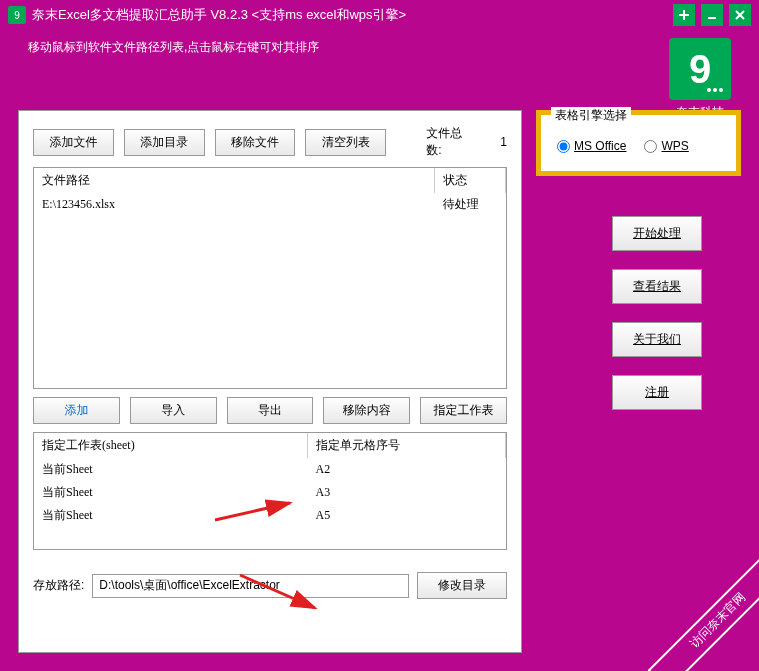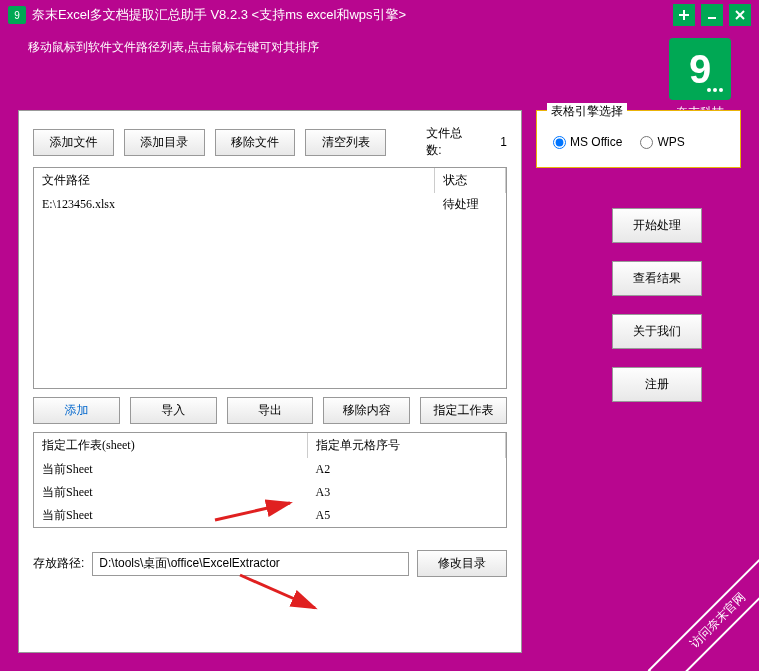--- a/index.html
+++ b/index.html
@@ -26,30 +26,30 @@
     .file-count { margin-left: 30px; }
     .file-count-val { margin-left: 18px; }
     .table-container { border: 1px solid #999; height: 222px; overflow: auto; background: white; }
     table { width: 100%; border-collapse: collapse; font-family: Liberation Serif, serif; }
     th { text-align: left; padding: 4px 8px; font-weight: normal; border-right: 1px solid #ccc; background: white; }
     td { padding: 3px 8px; }
     .col-path { width: 85%; }
     .col-status { width: 15%; }
     .btn-row2 { display: flex; gap: 10px; margin-top: 8px; margin-bottom: 8px; }
     .btn-blue { color: #0066cc; }
-    .table2-container { border: 1px solid #999; height: 96px; overflow: auto; background: white; }
+    .table2-container { border: 1px solid #999; height: 118px; overflow: auto; background: white; }
     .path-row { display: flex; align-items: center; gap: 8px; margin-top: 22px; }
     .path-label { }
     .path-input { flex: 1; padding: 4px 6px; border: 1px solid #999; font-size: 12px; }
-    .fieldset { background: white; border: 1px solid #eab308; padding: 12px 16px 18px; position: relative; }
+    .fieldset { background: white; border: 5px solid #eab308; padding: 12px 16px 18px; position: relative; text-decoration: underline; }
     .fieldset-legend { position: absolute; top: -8px; left: 10px; background: #b8068f; color: white; padding: 0 4px; background: white; color: black; }
     .radio-row { display: flex; gap: 18px; margin-top: 12px; }
     .radio-item { display: flex; align-items: center; gap: 4px; cursor: pointer; }
     .side-btn { width: 90px; padding: 8px 0; background: linear-gradient(#fefefe, #e8e8e8); border: 1px solid #999; text-align: center; cursor: pointer; margin-bottom: 18px; margin-left: 76px; font-size: 12px; }
-    .side-btns { margin-top: 40px; }
+    .side-btns { margin-top: 40px; text-decoration: underline; }
     .watermark { position: absolute; bottom: 8px; right: 8px; color: #ff9933; font-size: 11px; opacity: 0.7; }
     .watermark-icon { display: inline-block; }
     .corner-banner { position: absolute; bottom: 0; right: 0; width: 120px; height: 120px; overflow: hidden; pointer-events: none; }
     .corner-banner-inner { position: absolute; width: 170px; padding: 4px 0; background: #b8068f; border: 2px solid white; color: white; text-align: center; transform: rotate(-45deg); bottom: 36px; right: -44px; font-size: 12px; }
     .arrow { position: absolute; pointer-events: none; }
     .arrow svg { display: block; }
   </style>
 </head>
 <body>
 

